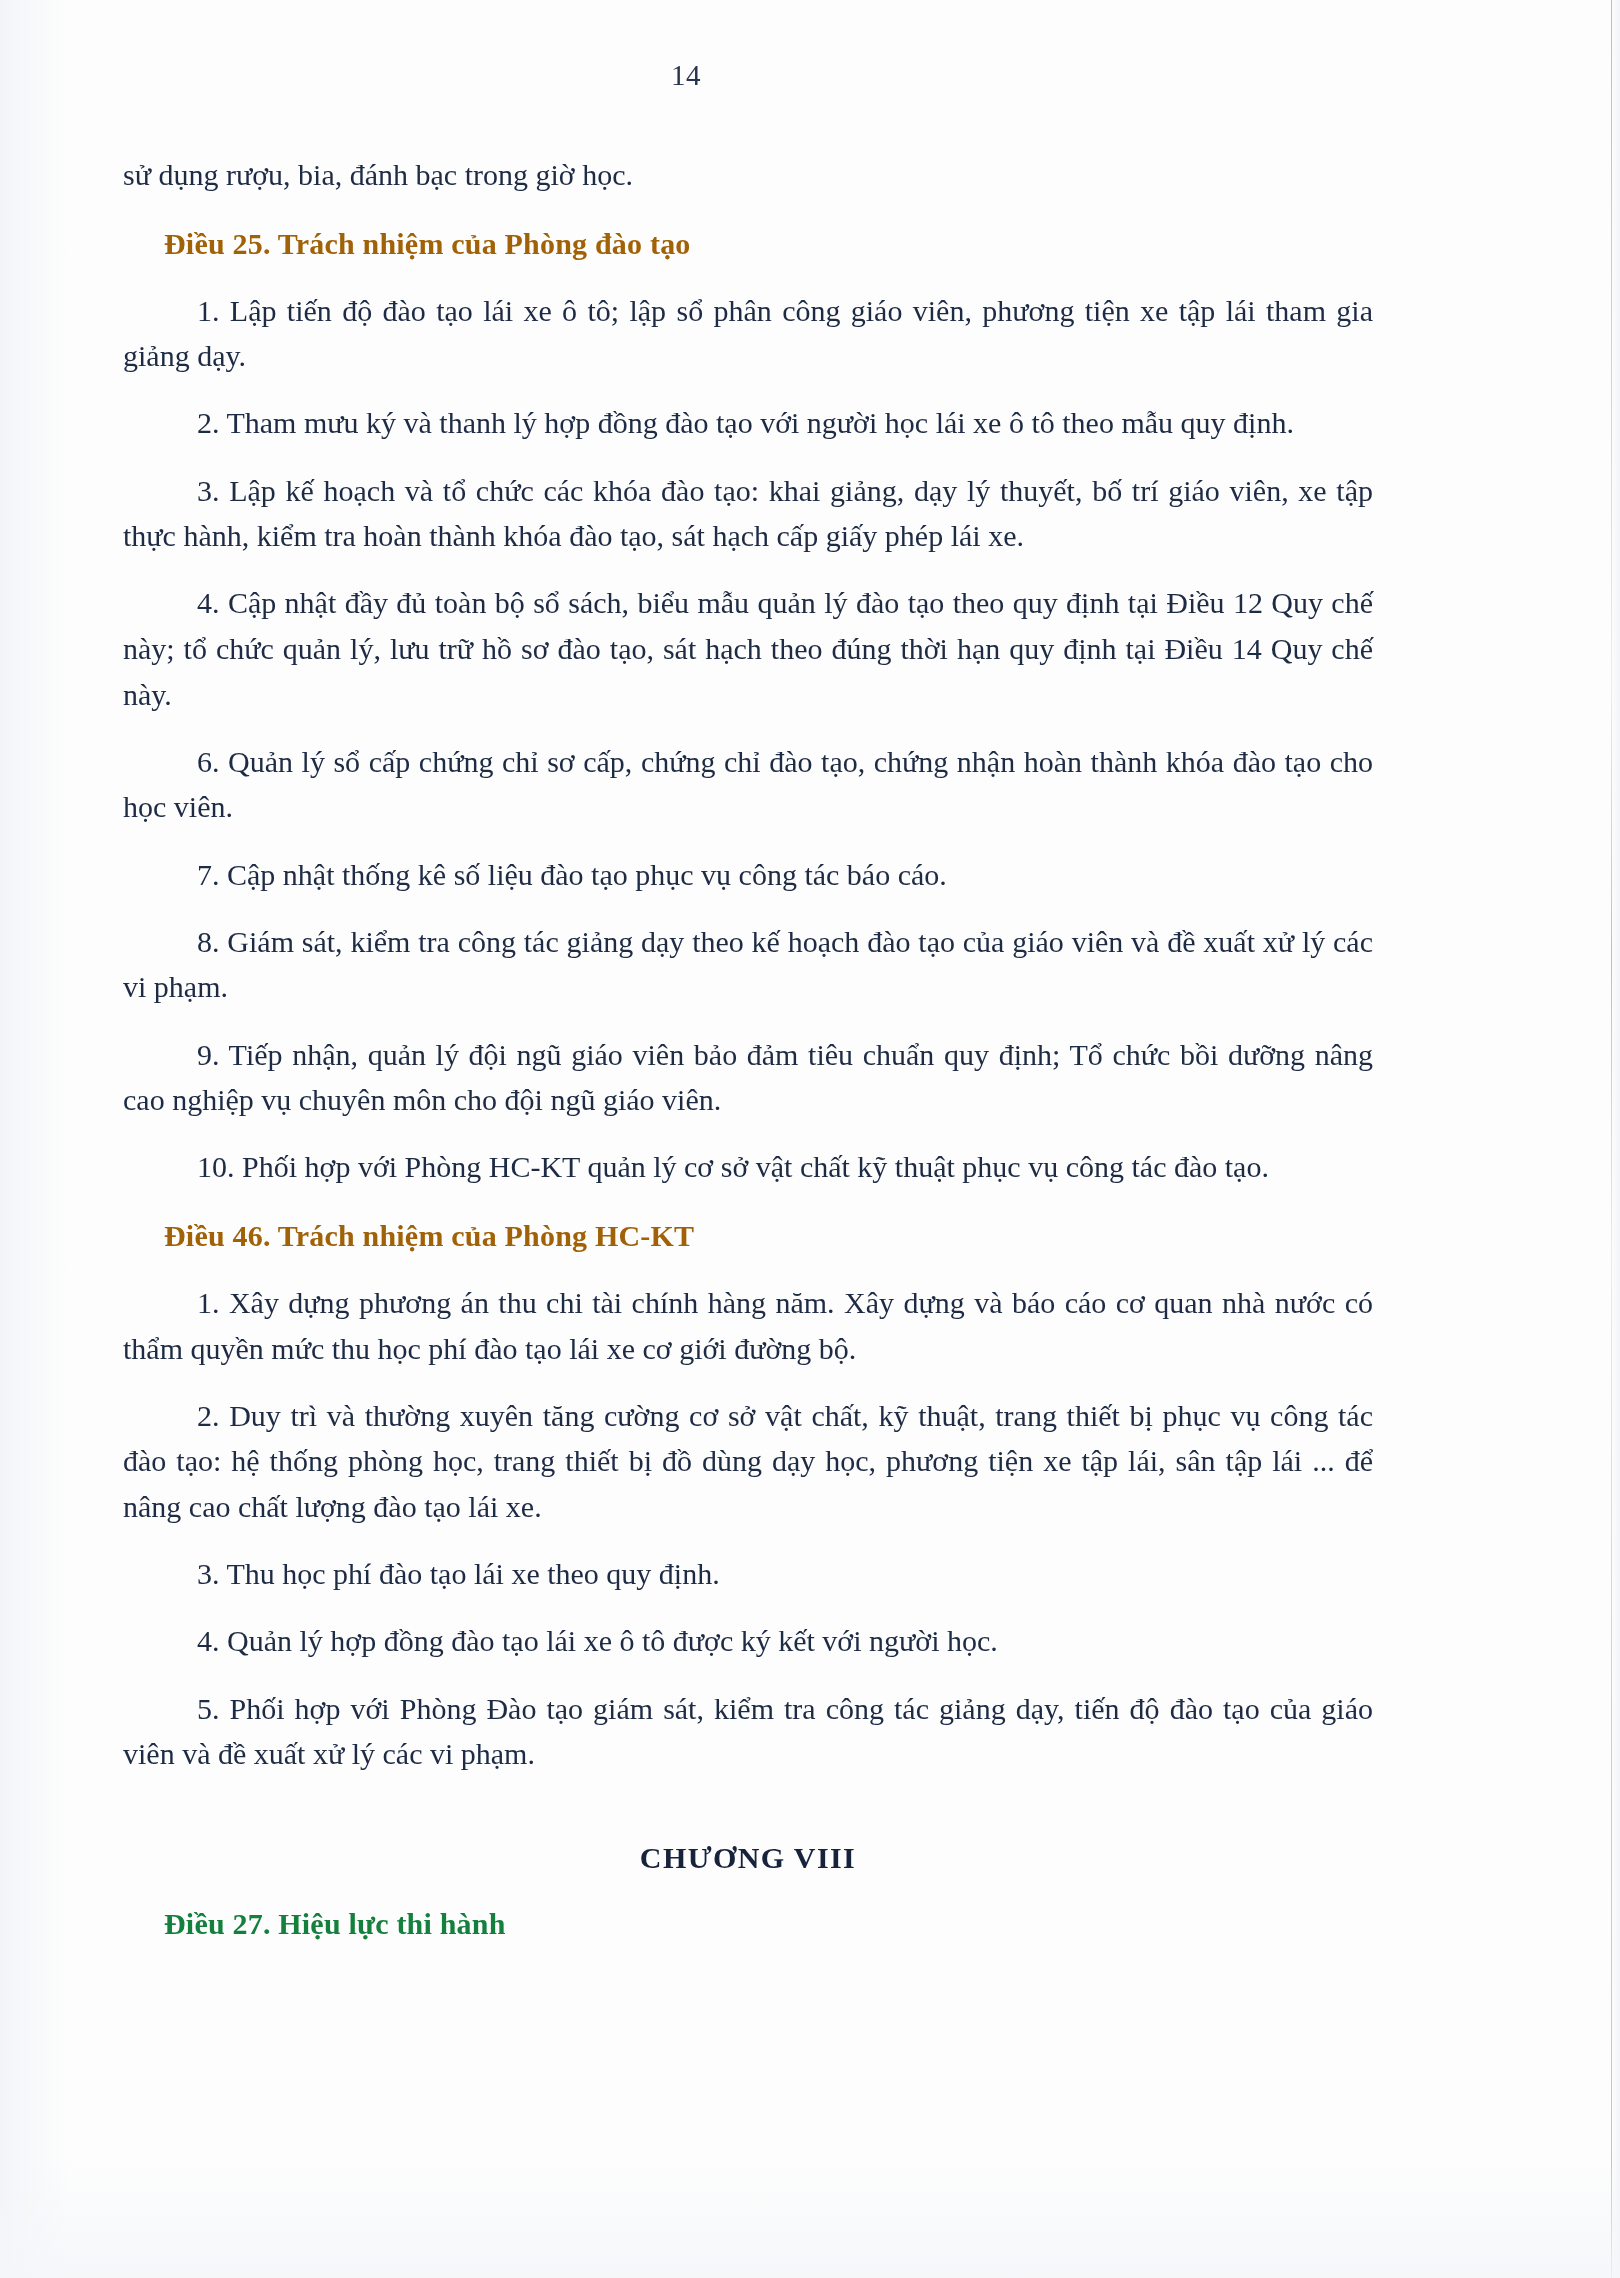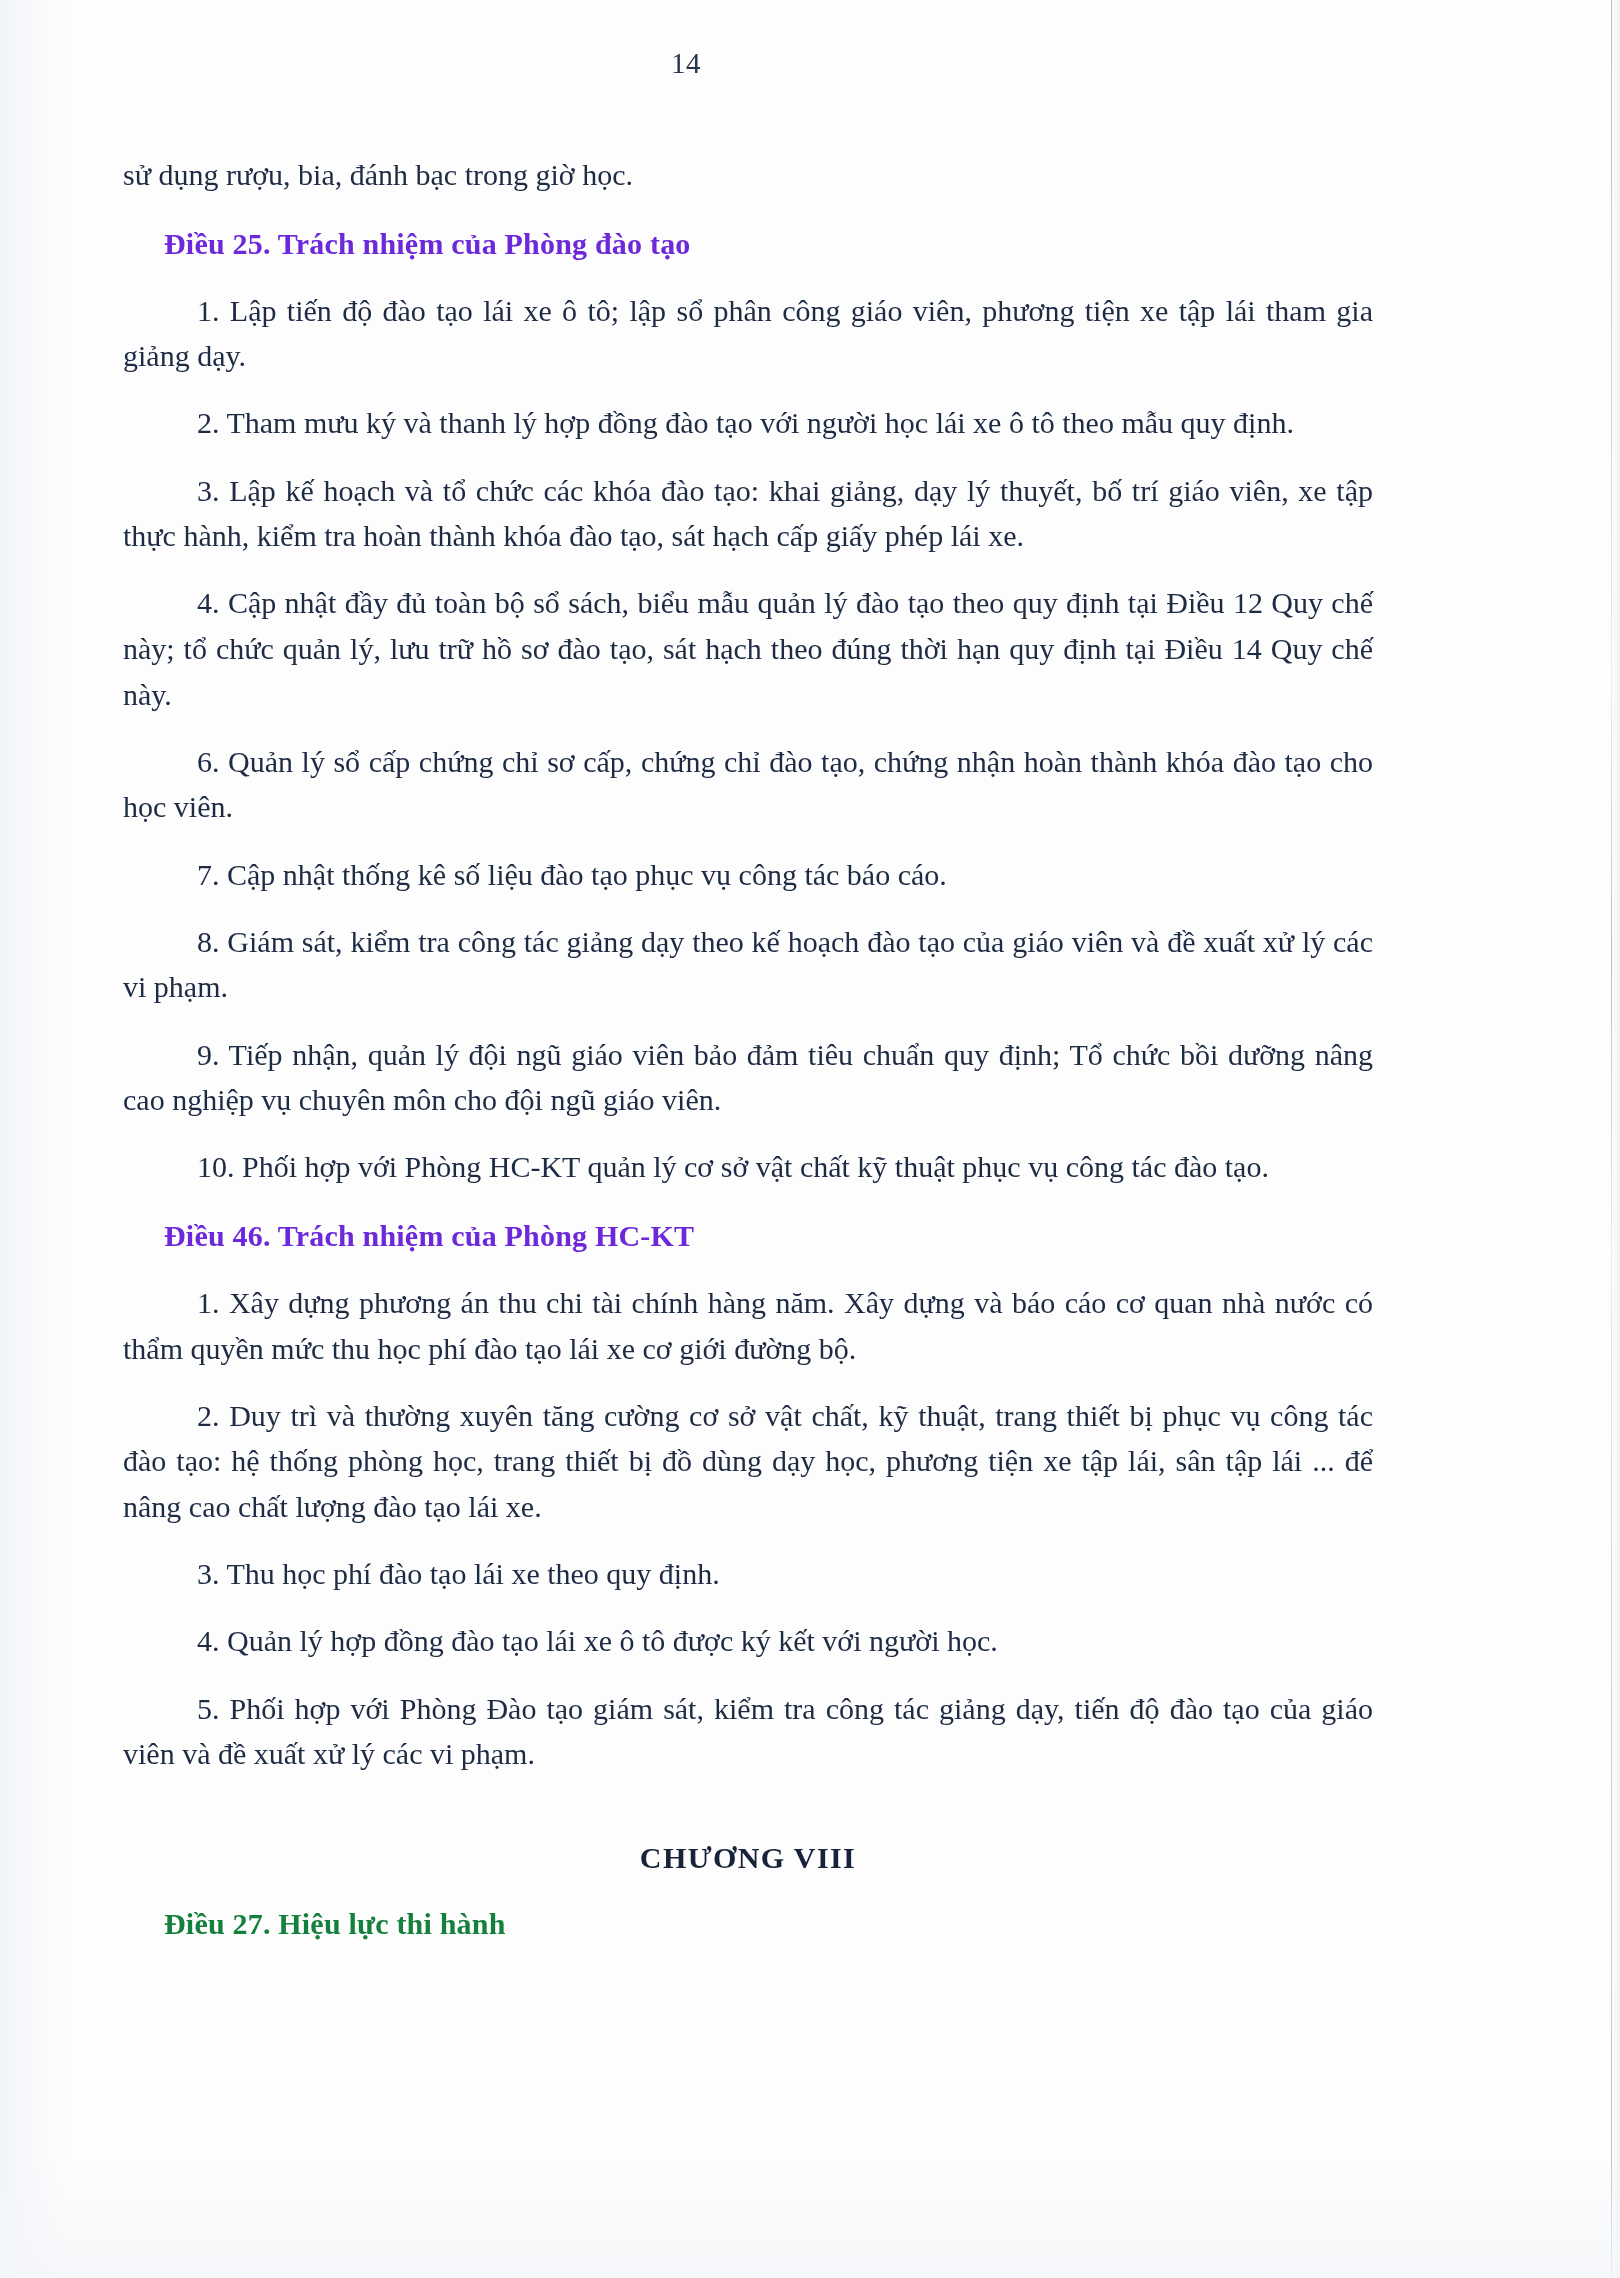--- a/index.html
+++ b/index.html
@@ -53,21 +53,21 @@
     position: absolute;
     bottom: 0;
     left: 0;
     width: 1620px;
     height: 118px;
     background: linear-gradient(to top, rgba(244,246,249,0.85) 0%, rgba(253,253,253,0) 100%);
   }
 
   .page-number {
     position: absolute;
-    top: 47px;
+    top: 59px;
     left: 0;
     width: 1372px;
     text-align: center;
     font-size: 29px;
     letter-spacing: 0.5px;
     color: #27344d;
   }
 
   .content {
     position: absolute;
@@ -91,21 +91,21 @@
   p.body.spaced {
     margin-top: 21.6px;
   }
 
   h3.article-heading {
     margin: 23.5px 0 0 0;
     font-size: 30px;
     line-height: 1.5;
     font-weight: bold;
     text-indent: 41px;
-    color: #6d28d9;
+    color: #a16207;
     letter-spacing: 0.2px;
   }
 
   .chapter-block {
     margin-top: 61px;
     text-align: center;
   }
   .chapter-title,
   .chapter-subtitle {
     font-size: 30px;

